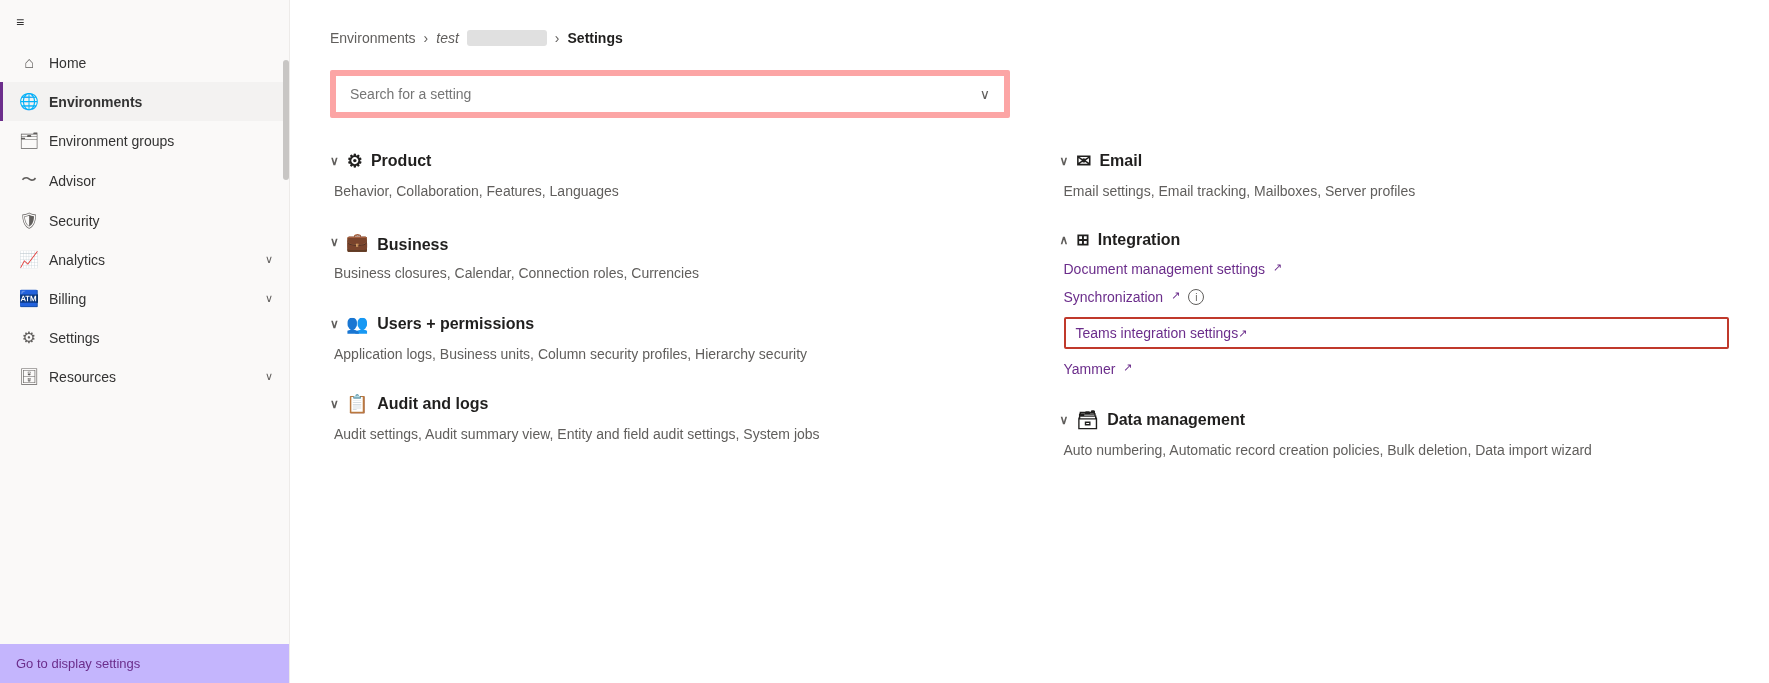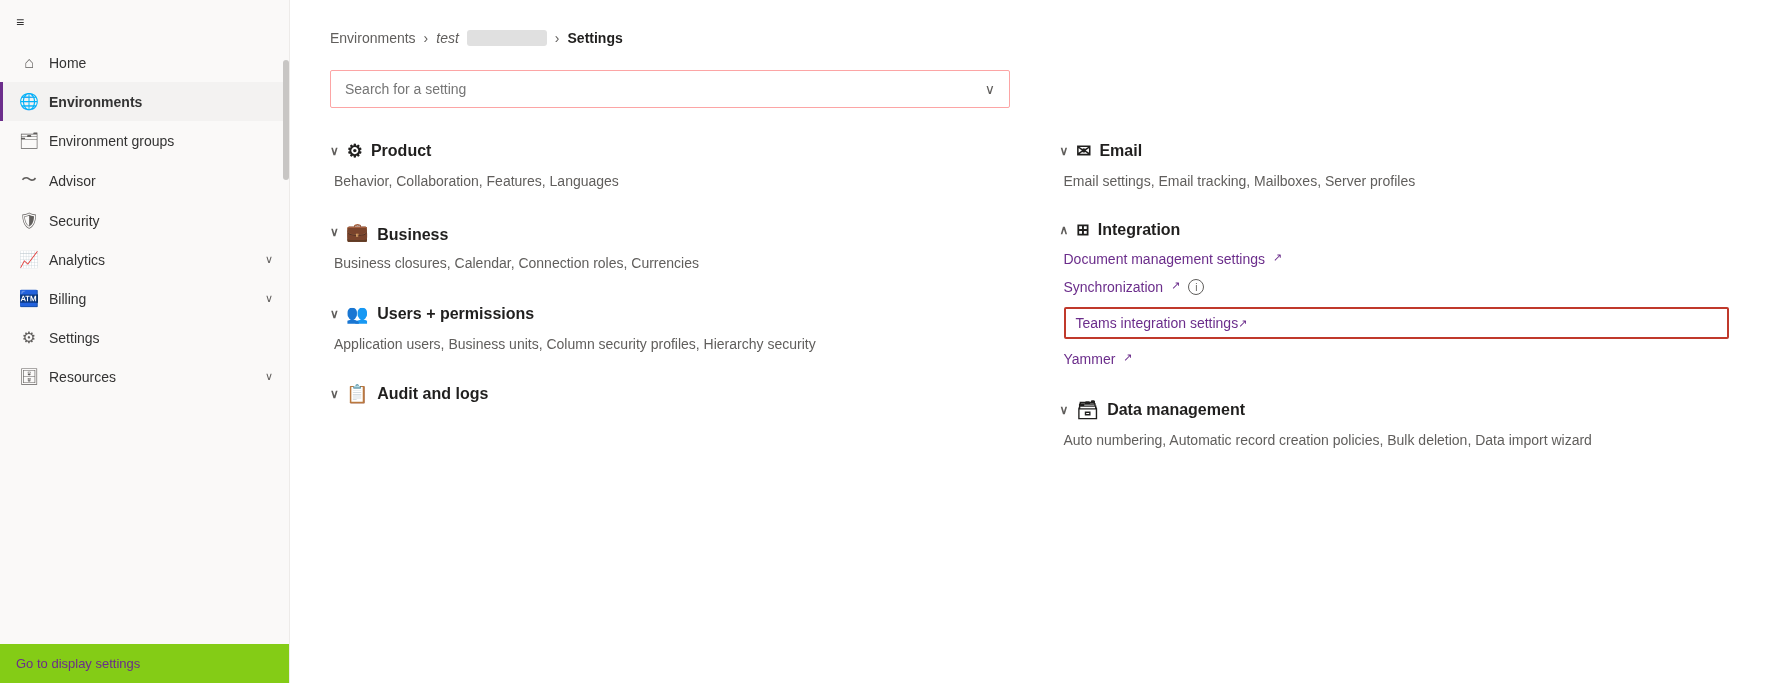--- a/index.html
+++ b/index.html
@@ -36,21 +36,21 @@
       font-weight: 600;
       border-left: 3px solid #6b2d8b;
     }
     .sidebar-nav-item .chevron {
       margin-left: auto;
       font-size: 11px;
       color: #605e5c;
     }
     .sidebar-icon { font-size: 16px; color: #605e5c; width: 20px; text-align: center; }
     .sidebar-bottom {
-      background: #84cc16;
+      background: #c4b5fd;
       padding: 12px 16px;
       font-size: 13px;
       color: #6b2d8b;
       cursor: pointer;
       margin-top: auto;
     }
 
     
     .sidebar-scrollbar {
       position: absolute;
@@ -94,21 +94,21 @@
       min-width: 80px;
       height: 16px;
       display: inline-block;
       vertical-align: middle;
     }
 
     
     .search-bar {
       display: flex;
       align-items: center;
-      border: 1px solid #fca5a5;
+      border: 6px solid #fca5a5;
       border-radius: 2px;
       padding: 10px 14px;
       width: 680px;
       max-width: 100%;
       margin-bottom: 32px;
       background: #fff;
       cursor: text;
     }
     .search-bar input {
       border: none;
@@ -281,29 +281,32 @@
         </div>
       </div>
 
       <div class="settings-section">
         <div class="section-header">
           <span class="collapse-chevron">∨</span>
           <span class="section-icon">👥</span>
           <span style="font-weight:700;">Users + permissions</span>
         </div>
         <div class="section-links">
-          <span>Application users, Business units, Column security profiles, Hierarchy security</span>
+          <span>Application logs, Business units, Column security profiles, Hierarchy security</span>
         </div>
       </div>
 
       <div class="settings-section">
         <div class="section-header">
           <span class="collapse-chevron">∨</span>
           <span class="section-icon">📋</span>
           <span style="font-weight:700;">Audit and logs</span>
+        </div>
+        <div class="section-links">
+          <span>Audit settings, Audit summary view, Entity and field audit settings, System jobs</span>
         </div>
       </div>
 
     </div>
 
     <div>
 
       <div class="settings-section">
         <div class="section-header">
           <span class="collapse-chevron">∨</span>

